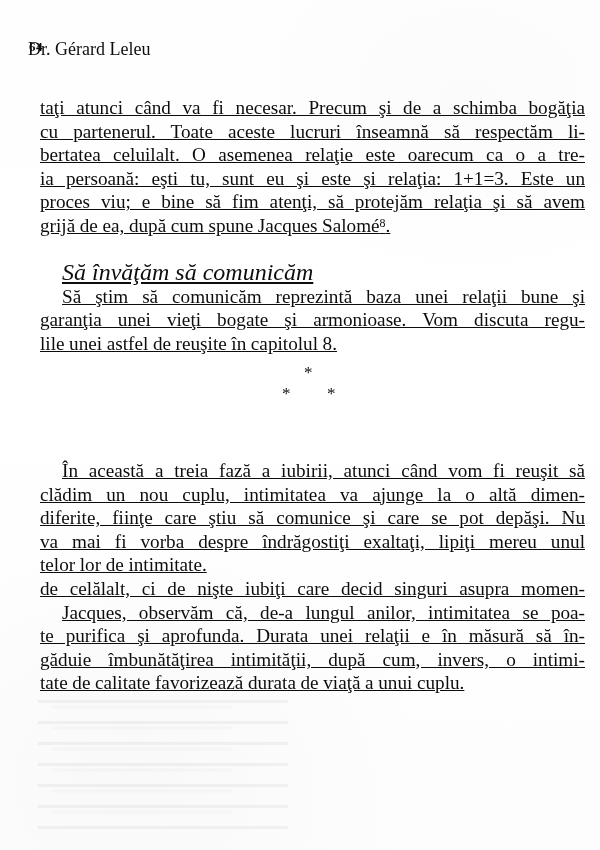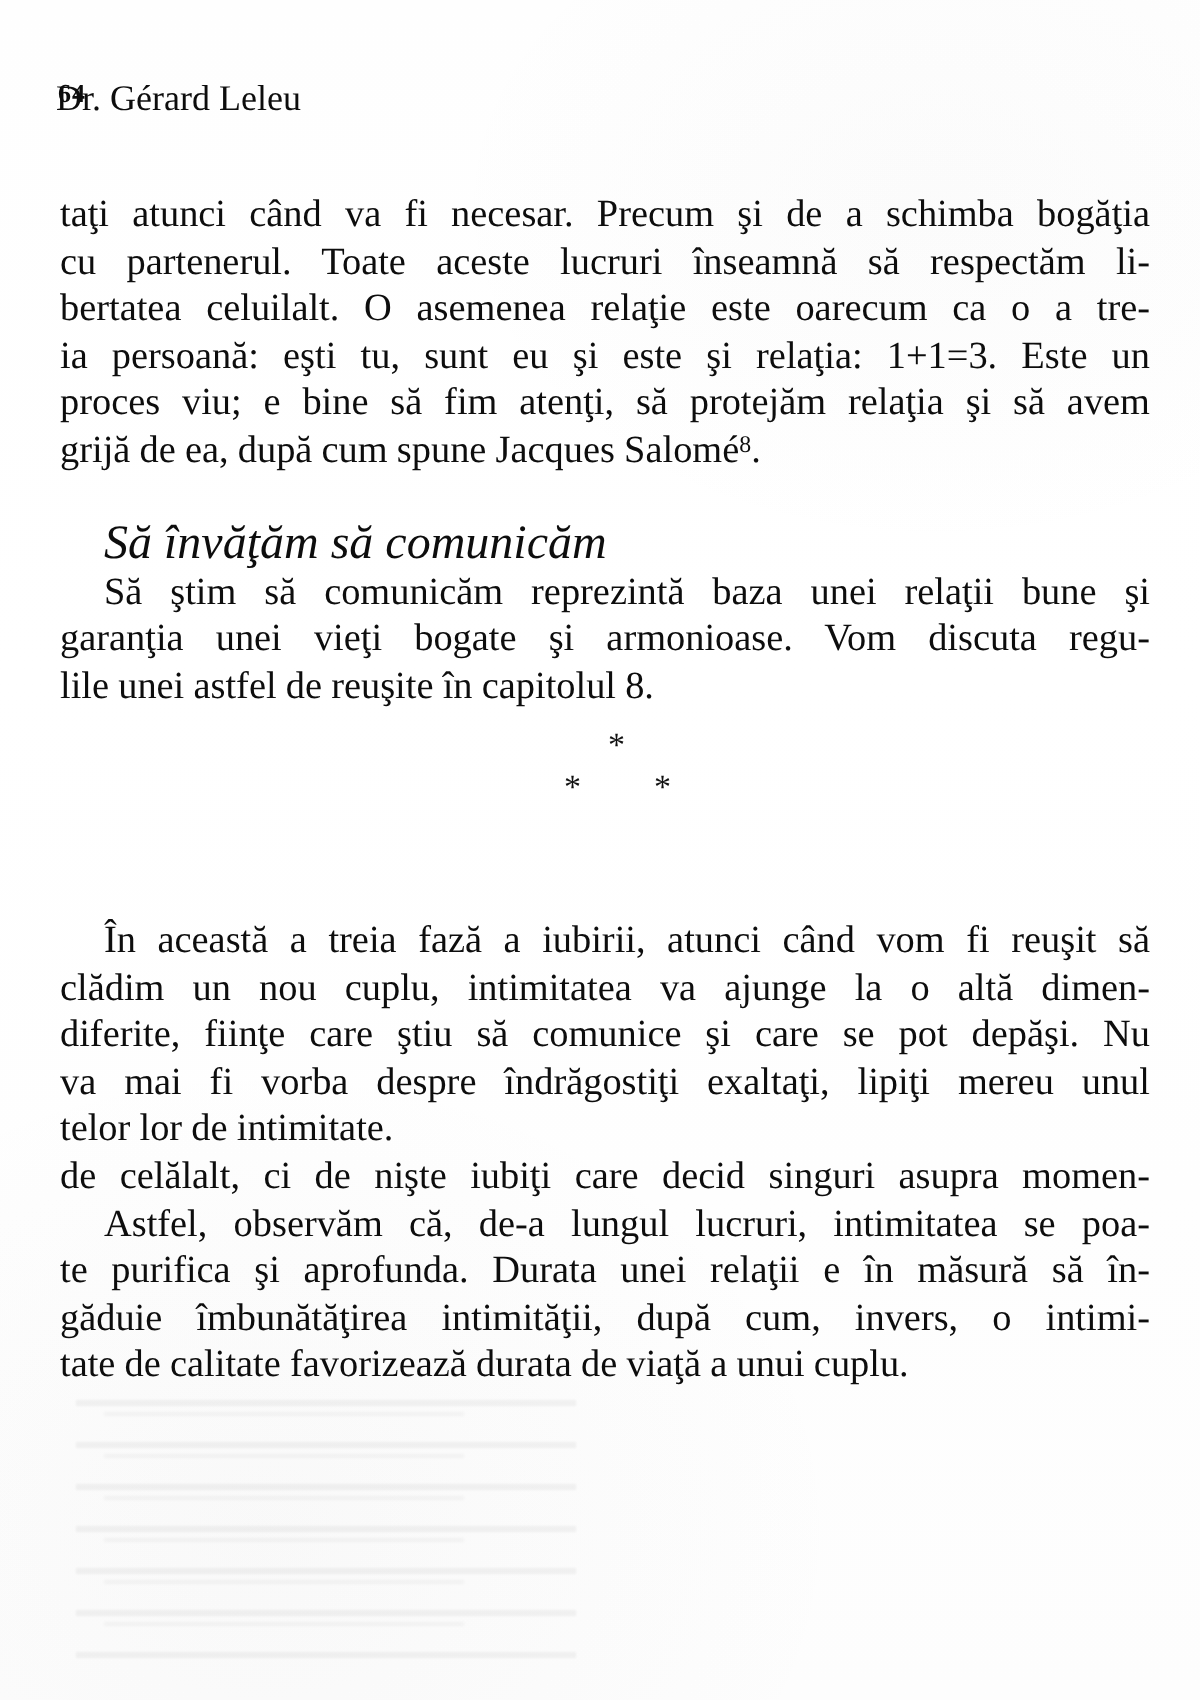--- a/index.html
+++ b/index.html
@@ -83,23 +83,24 @@
     right: 0;
     top: 40px;
     text-align: left;
     font-size: 18px;
     line-height: 1;
   }
 
   
   .bodytext {
     position: absolute;
-    left: 2px;
+    left: 12px;
     top: 96px;
     width: 545px;
+    text-decoration: underline;
   }
   p.para {
     margin: 0;
     font-size: 19.2px;
     line-height: 23.6px;
     text-align: justify;
     text-align-last: left;
     word-spacing: -0.2px;
     -webkit-hyphens: none;
     hyphens: none;
@@ -203,21 +204,21 @@
       <p class="para">
         <span class="ln j"><span class="indent"></span><span>În această a treia fază a iubirii, atunci când vom fi reuşit să</span></span>
         <span class="ln j">clădim un nou cuplu, intimitatea va ajunge la o altă dimen-</span>
         <span class="ln j">diferite, fiinţe care ştiu să comunice şi care se pot depăşi. Nu</span>
         <span class="ln j">va mai fi vorba despre îndrăgostiţi exaltaţi, lipiţi mereu unul</span>
         <span class="ln">telor lor de intimitate.</span>
         <span class="ln j">de celălalt, ci de nişte iubiţi care decid singuri asupra momen-</span>
       </p>
 
       <p class="para">
-        <span class="ln j"><span class="indent"></span><span>Astfel, observăm că, de-a lungul lucruri, intimitatea se poa-</span></span>
+        <span class="ln j"><span class="indent"></span><span>Jacques, observăm că, de-a lungul anilor, intimitatea se poa-</span></span>
         <span class="ln j">te purifica şi aprofunda. Durata unei relaţii e în măsură să în-</span>
         <span class="ln j">găduie îmbunătăţirea intimităţii, după cum, invers, o intimi-</span>
         <span class="ln">tate de calitate favorizează durata de viaţă a unui cuplu.</span>
       </p>
     </div>
 
   </div>
 </div>
 
 </body></html>

